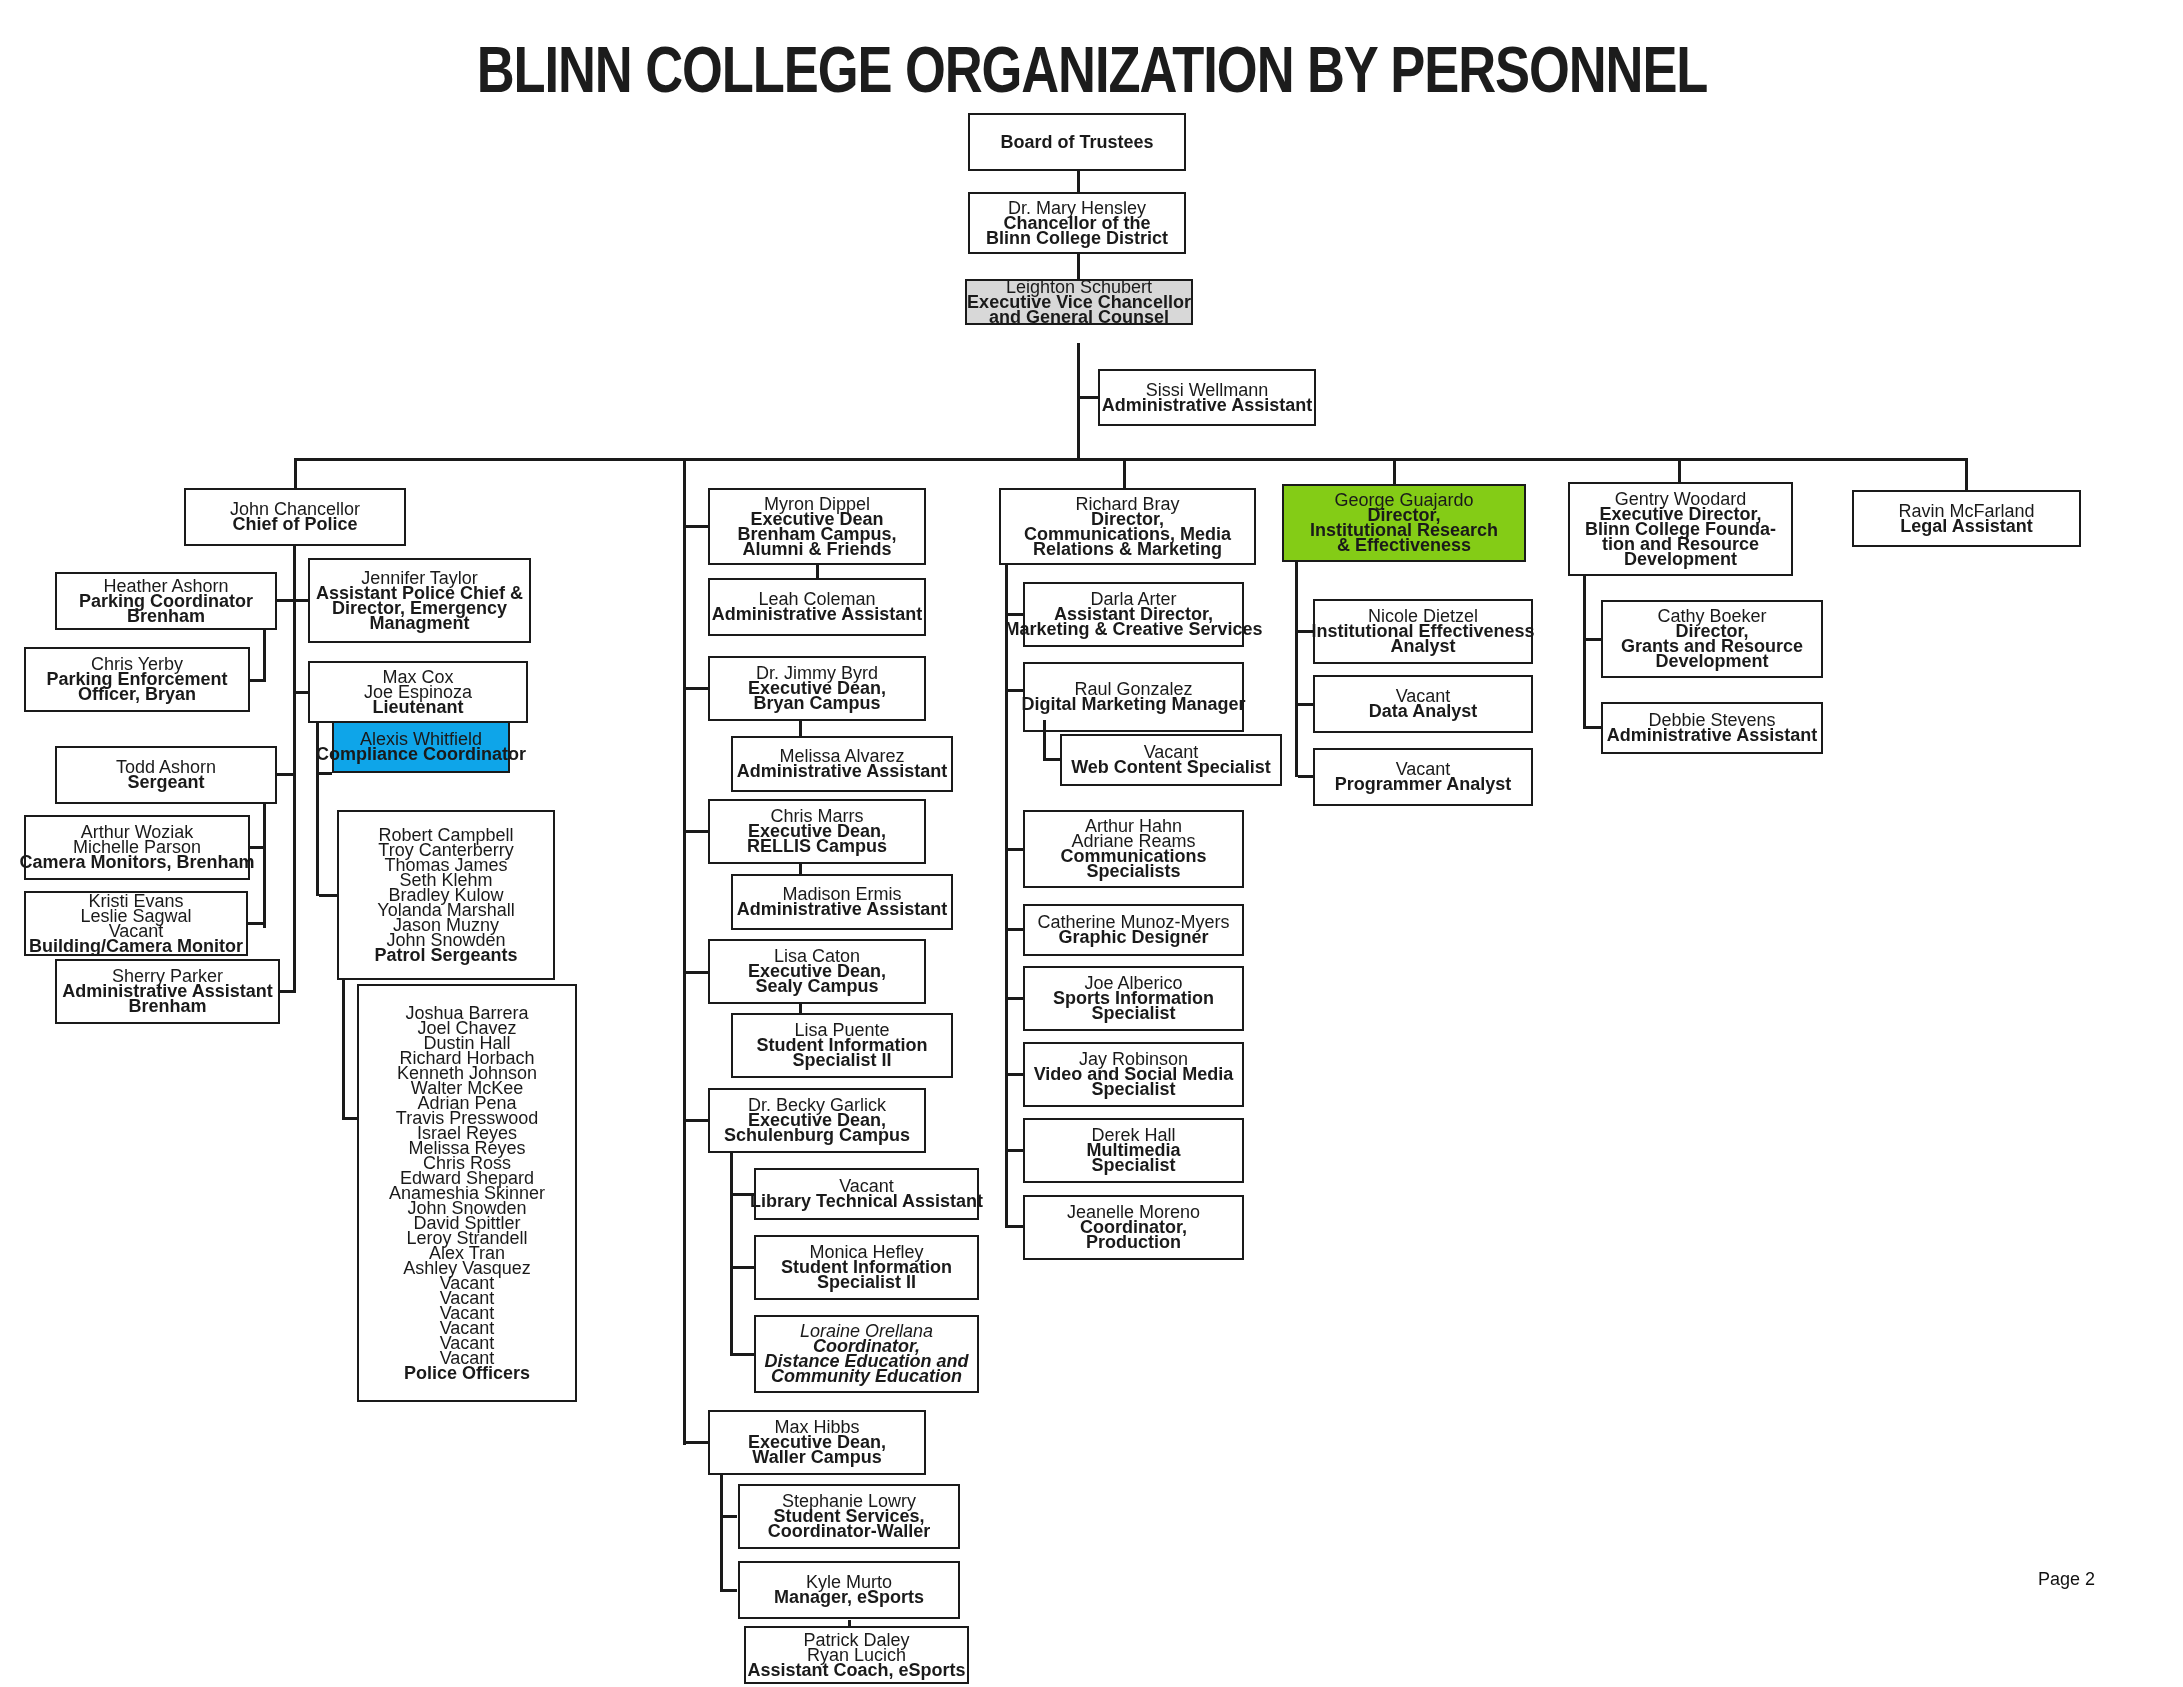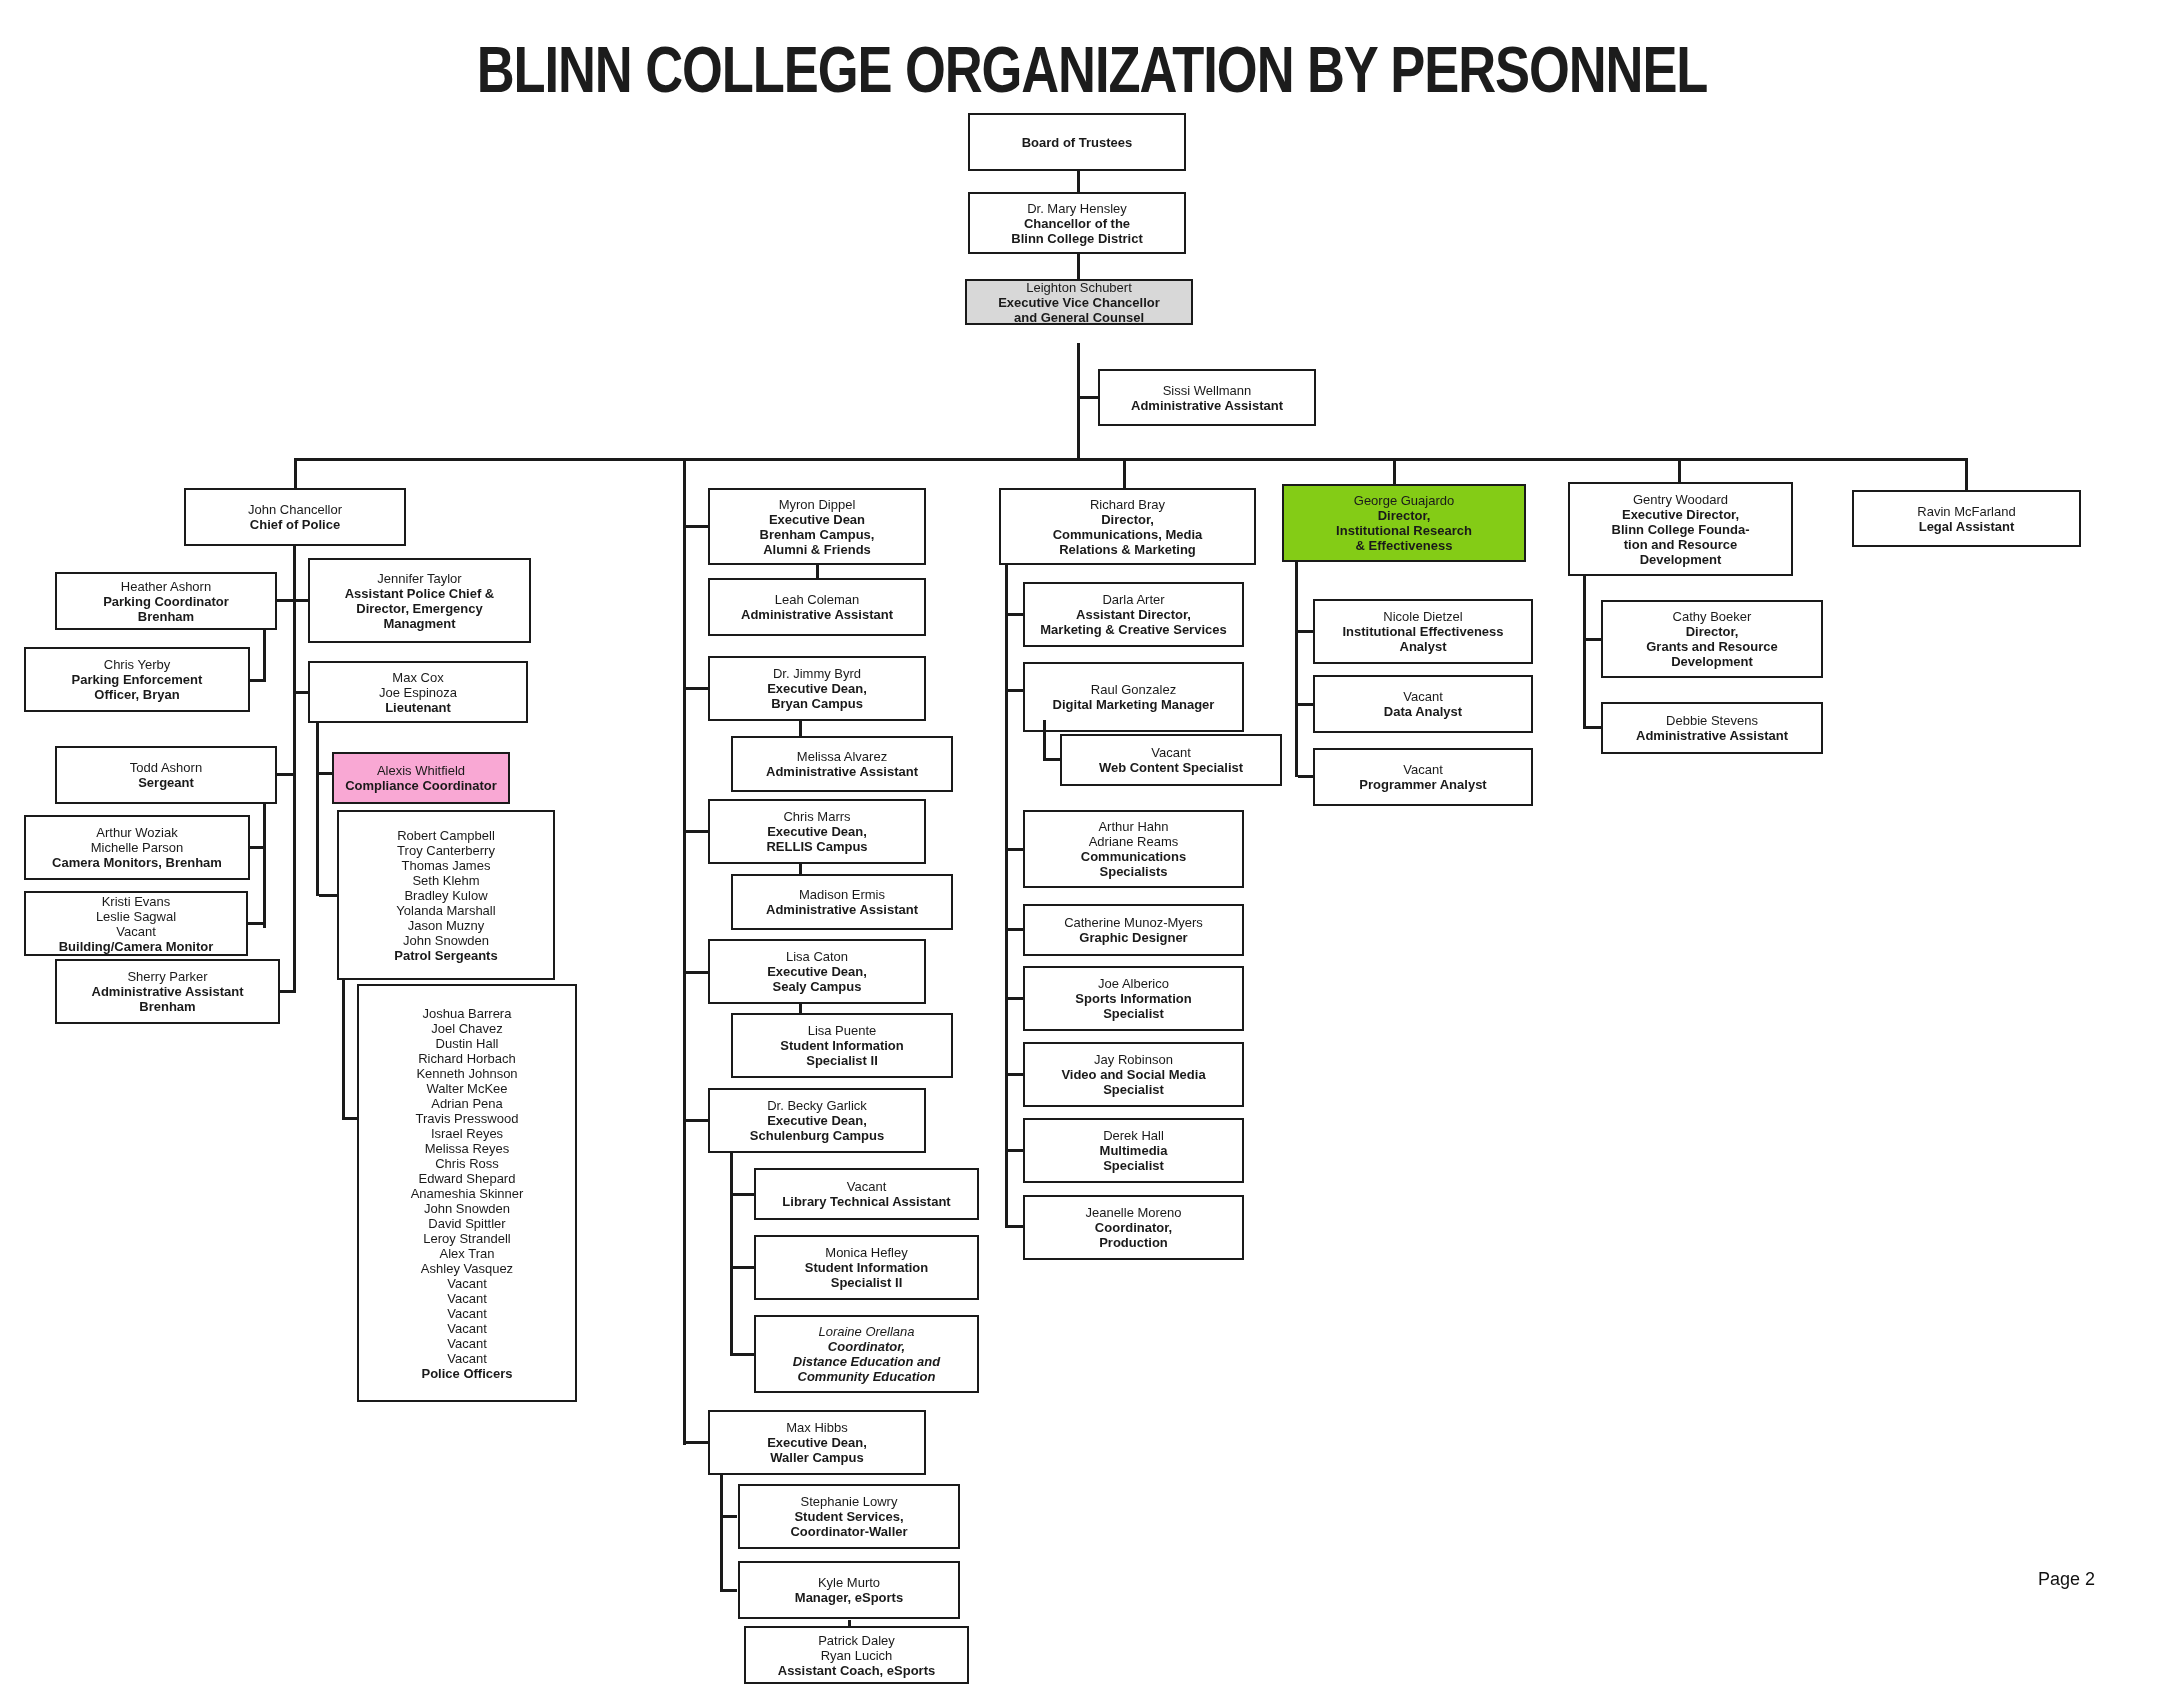--- a/index.html
+++ b/index.html
@@ -25,21 +25,21 @@
   .node{
     position:absolute;
     box-sizing:border-box;
     border:2.6px solid #1a1a1a;
     background:#ffffff;
     display:flex;
     flex-direction:column;
     justify-content:center;
     align-items:center;
     text-align:center;
-    font-size:13px;
+    font-size:18px;
     line-height:15px;
     padding:2.6px 1.3px;
   }
   .node .ln{white-space:nowrap;}
   .node .b{font-weight:bold;}
   .seg{position:absolute;background:#1a1a1a;}
   #footnote{
     position:absolute;
     left:96px;top:1556px;
     font-size:18px;line-height:23px;
@@ -101,21 +101,21 @@
       </div>
       <div class="node" style="left: 55px; top: 746px; width: 222px; height: 58px; border-color: rgb(26, 26, 26); background: rgb(255, 255, 255);">
         <div class="ln">Todd Ashorn</div>
         <div class="ln b">Sergeant</div>
       </div>
       <div class="node" style="left: 24px; top: 815px; width: 226px; height: 65px; border-color: rgb(26, 26, 26); background: rgb(255, 255, 255);">
         <div class="ln">Arthur Woziak</div>
         <div class="ln">Michelle Parson</div>
         <div class="ln b">Camera Monitors, Brenham</div>
       </div>
-      <div class="node" style="left: 332px; top: 752px; width: 178px; height: 52px; border-color: rgb(26, 26, 26); background: #f9a8d4;">
+      <div class="node" style="left: 332px; top: 721px; width: 178px; height: 52px; border-color: rgb(26, 26, 26); background: #0ea5e9;">
         <div class="ln">Alexis Whitfield</div>
         <div class="ln b">Compliance Coordinator</div>
       </div>
       <div class="node" style="left: 24px; top: 891px; width: 224px; height: 65px; border-color: rgb(26, 26, 26); background: rgb(255, 255, 255);">
         <div class="ln">Kristi Evans</div>
         <div class="ln">Leslie Sagwal</div>
         <div class="ln">Vacant</div>
         <div class="ln b">Building/Camera Monitor</div>
       </div>
       <div class="node" style="left: 337px; top: 810px; width: 218px; height: 170px; border-color: rgb(26, 26, 26); background: rgb(255, 255, 255);">

